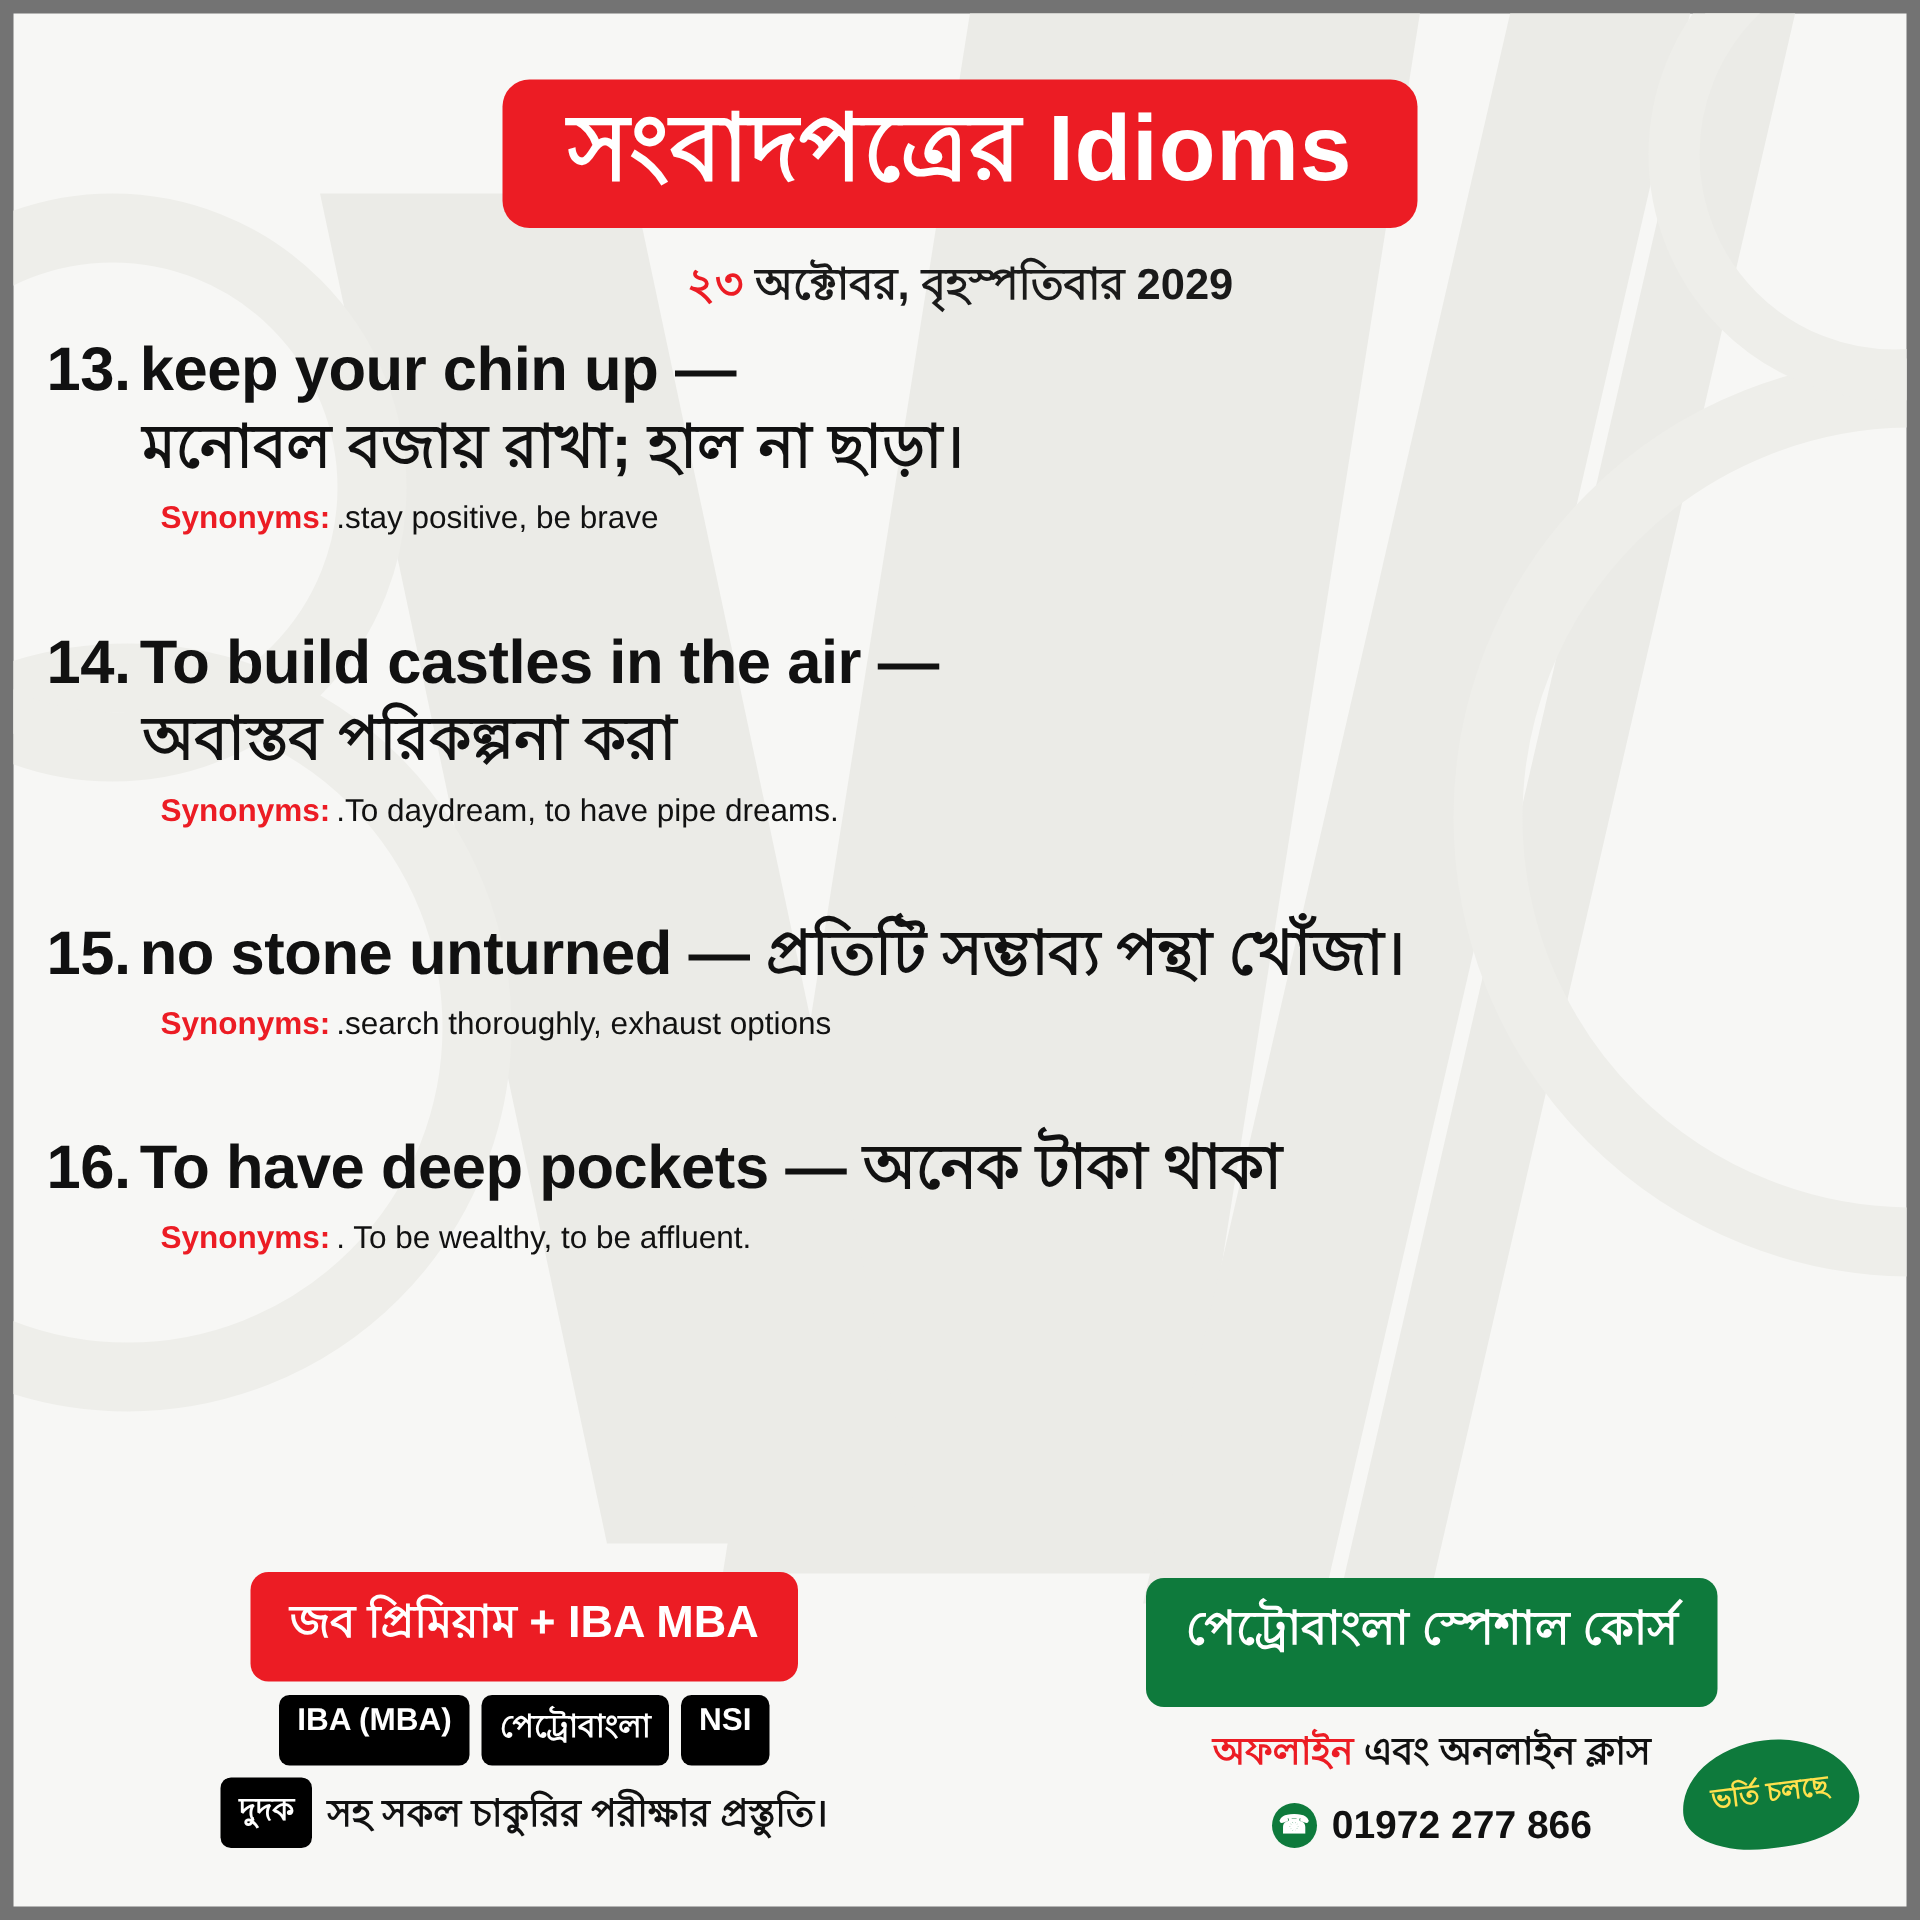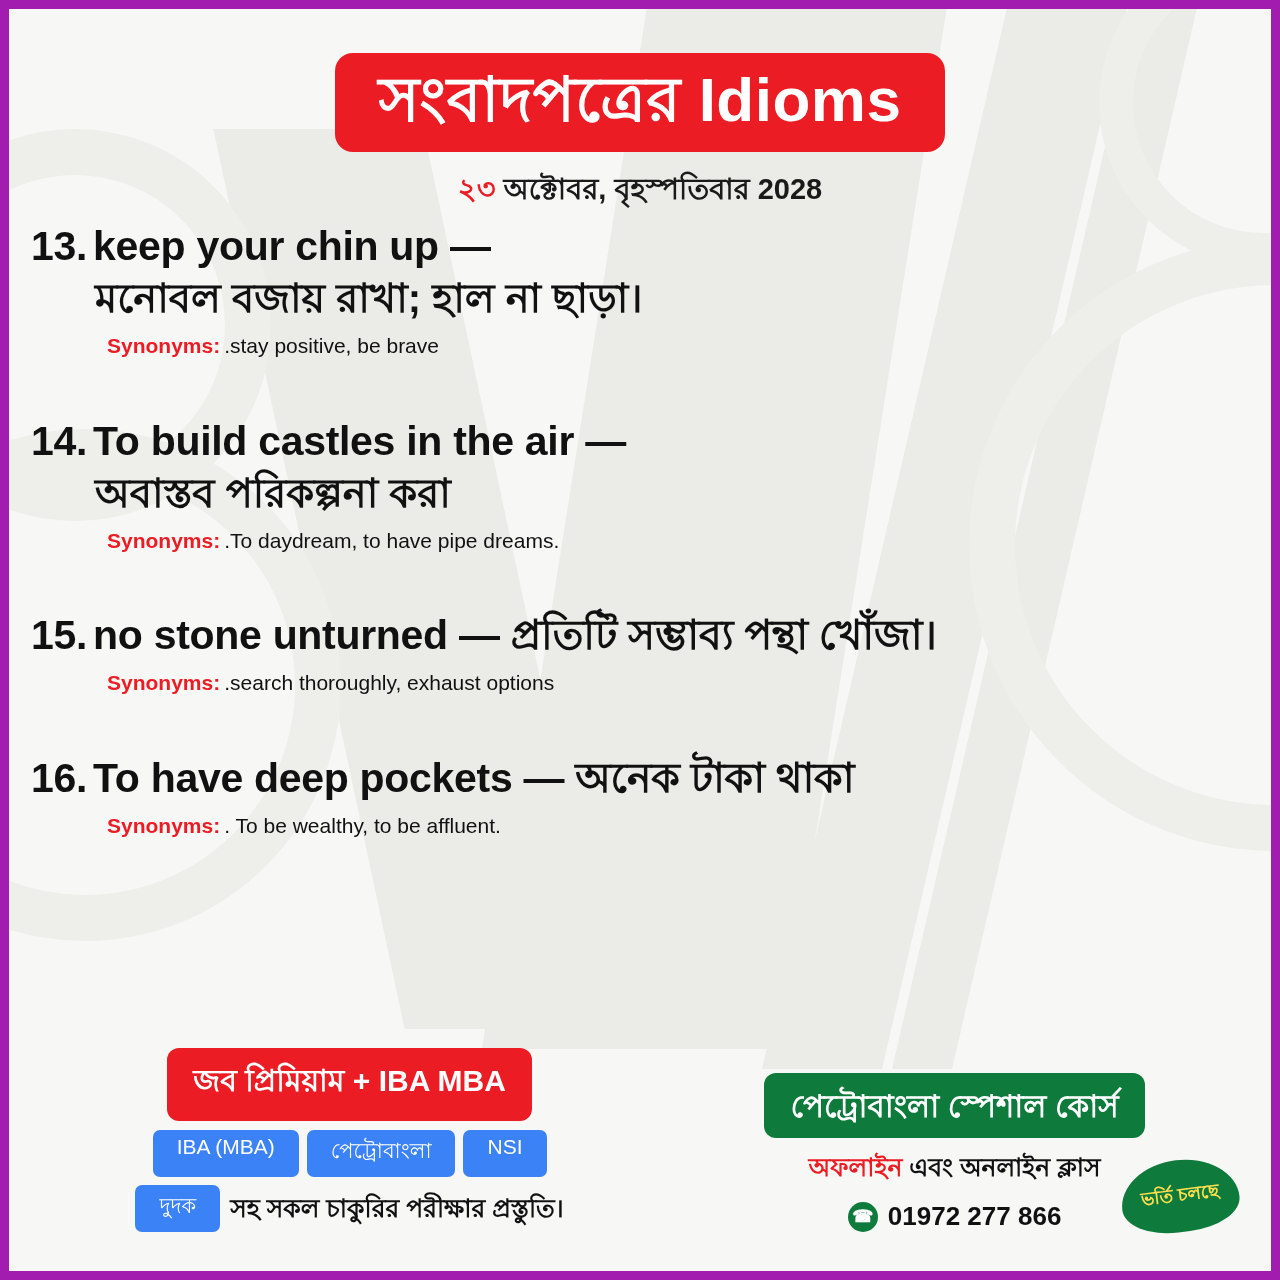--- a/index.html
+++ b/index.html
@@ -12,21 +12,21 @@
     font-family: "Liberation Sans", sans-serif;
     background: #ffffff;
     overflow: hidden;
   }
   .page {
     position: relative;
     width: 1280px;
     height: 1280px;
     background: #f7f7f5;
     box-sizing: border-box;
-    border: 9px solid #a21caf;
+    border: 9px solid #737373;
     overflow: hidden;
   }
   
   .bg-art {
     position: absolute;
     inset: 0;
     overflow: hidden;
     pointer-events: none;
   }
   .bg-art .streak {
@@ -145,25 +145,25 @@
     border-radius: 12px;
   }
   .tag-row {
     margin-top: 9px;
     display: flex;
     justify-content: center;
     flex-wrap: wrap;
     gap: 8px;
   }
   .tag {
-    background: #3b82f6;
+    background: #000000;
     color: #ffffff;
     font-size: 21px;
-    font-weight: normal;
-    padding: 5px 24px 7px;
+    font-weight: bold;
+    padding: 5px 12px 7px;
     border-radius: 7px;
     white-space: nowrap;
   }
   .tag-last-row {
     margin-top: 8px;
     display: flex;
     justify-content: center;
     align-items: flex-end;
     gap: 10px;
   }
@@ -171,21 +171,21 @@
     font-size: 25px;
     color: #111;
     font-weight: 600;
   }
   .green-pill {
     display: inline-block;
     background: #0e7a3c;
     color: #ffffff;
     font-size: 31px;
     font-weight: bold;
-    padding: 9px 26px 4px;
+    padding: 9px 26px 25px;
     border-radius: 12px;
   }
   .offline-line {
     margin-top: 10px;
     font-size: 25px;
     font-weight: bold;
     color: #111;
   }
   .offline-line .red { color: #ec1c24; }
   .phone-row {
@@ -243,21 +243,21 @@
     <div class="blob b3"></div>
     <div class="blob b4"></div>
   </div>
 
   <div class="content">
 
     <div class="title-wrap">
       <div class="title-pill">সংবাদপত্রের Idioms</div>
       <div class="date-line">
         <span class="num">২৩</span>
-        <span>অক্টোবর, বৃহস্পতিবার 2028</span>
+        <span>অক্টোবর, বৃহস্পতিবার 2029</span>
       </div>
     </div>
 
     <div class="idioms">
 
       <div class="idiom">
         <div class="idiom-line">
           <span class="num">13.</span><span>keep your chin up —</span>
         </div>
         <div class="idiom-bn">মনোবল বজায় রাখা; হাল না ছাড়া।</div>

